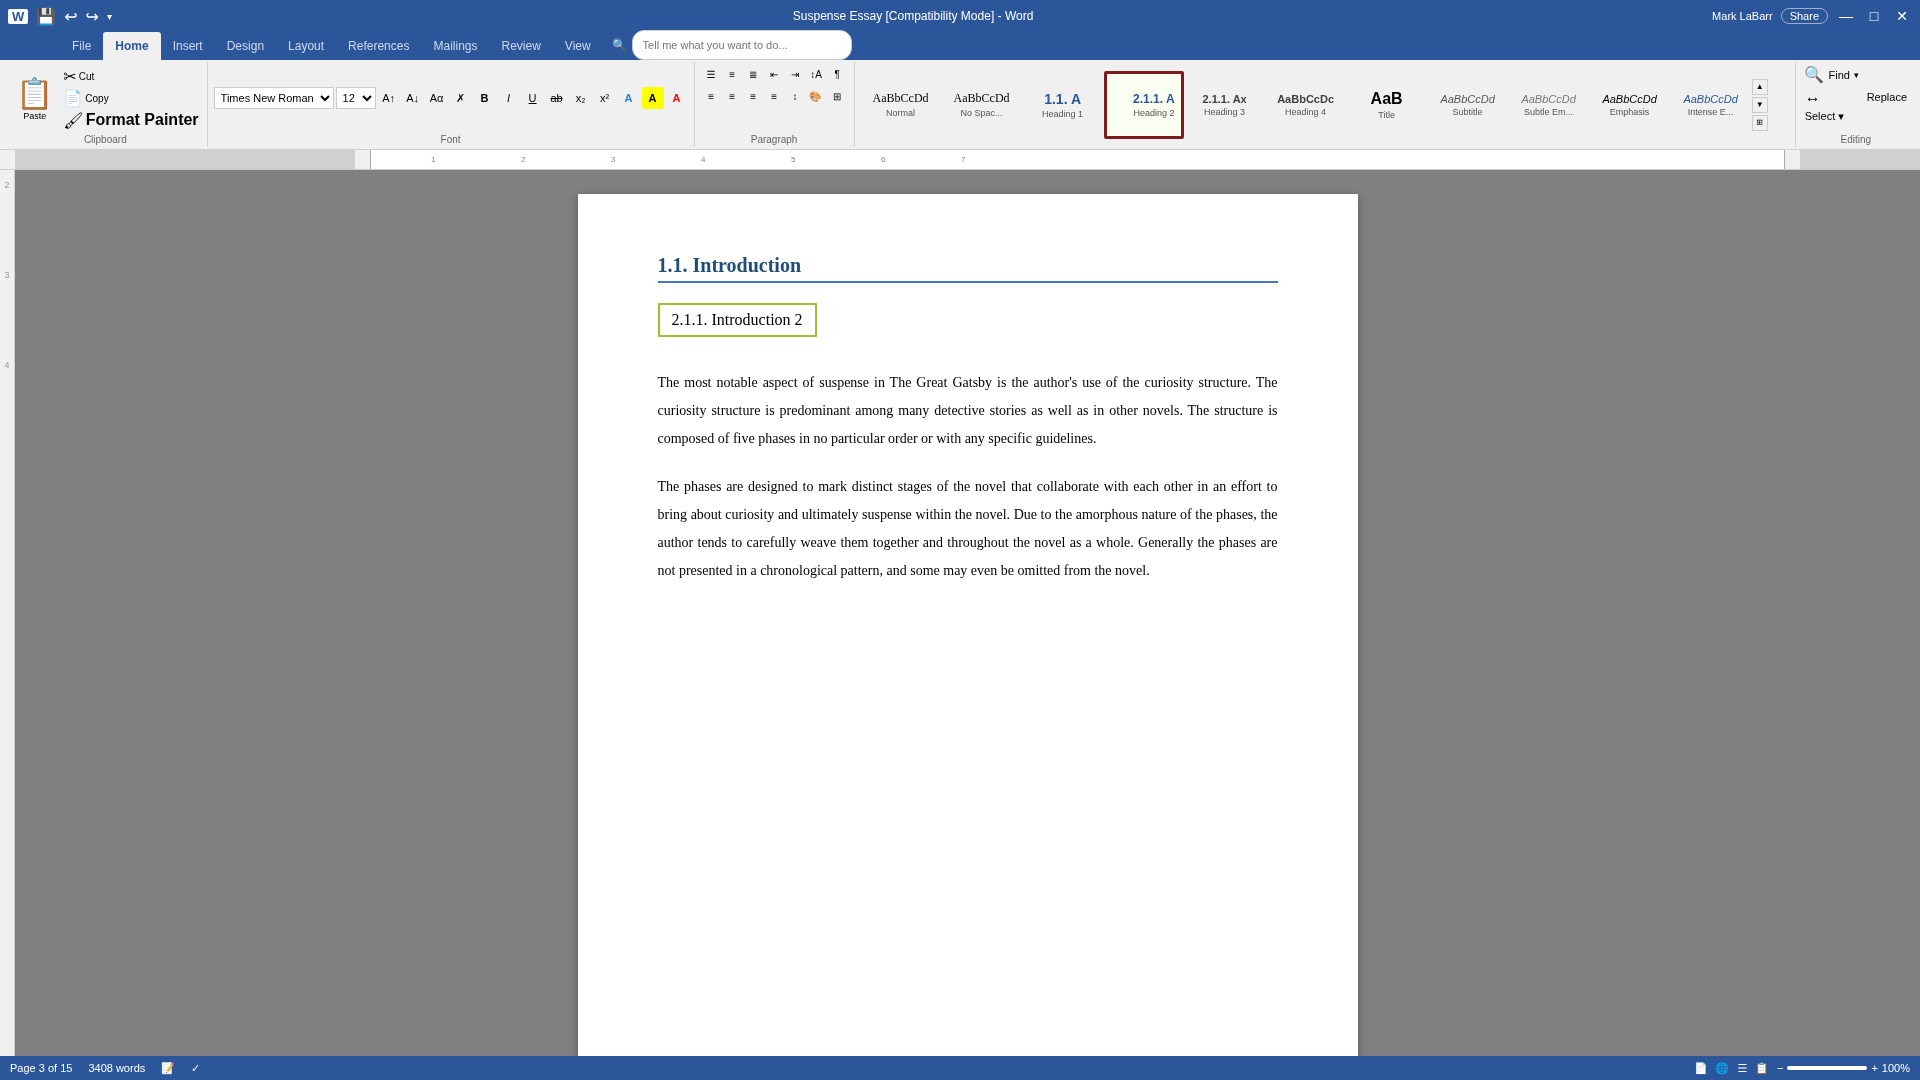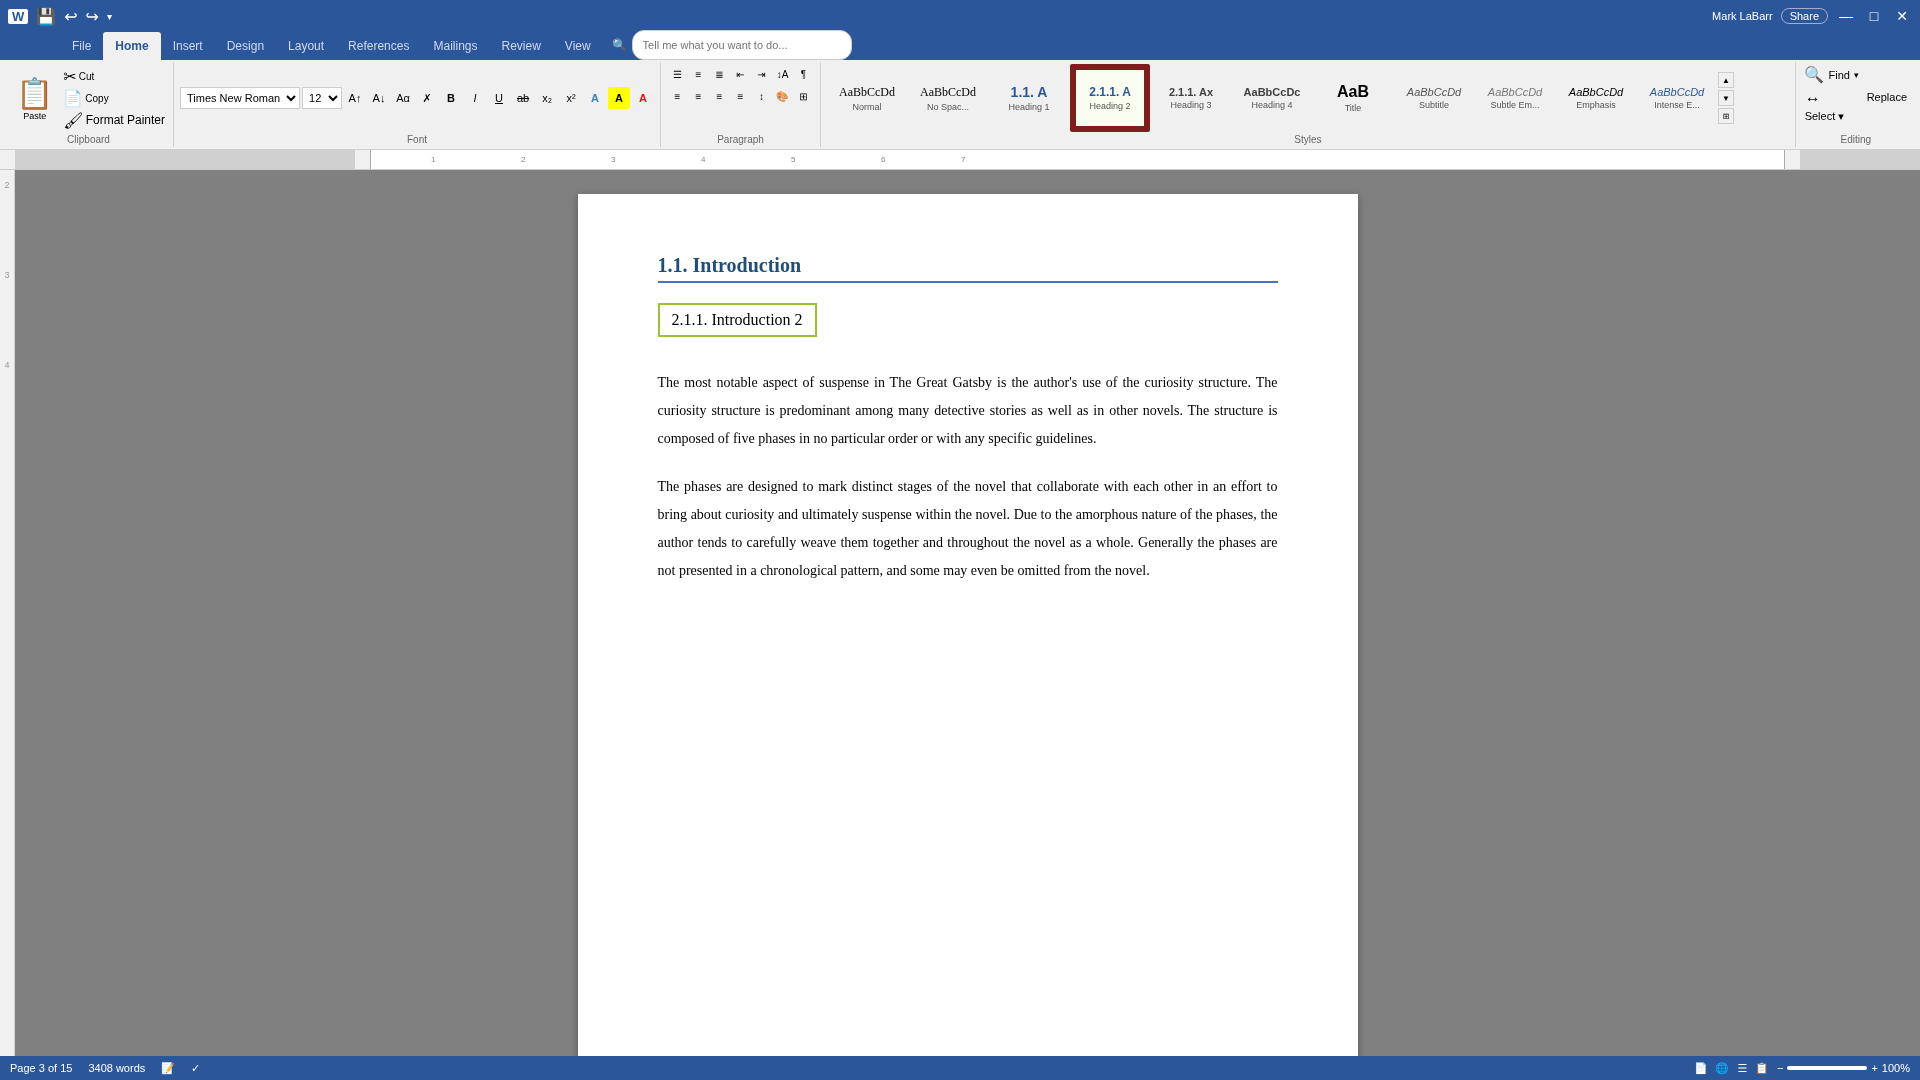--- a/index.html
+++ b/index.html
@@ -244,37 +244,41 @@
       border: 1px solid transparent;
       background: none;
       cursor: pointer;
       font-size: 10px;
       display: flex; align-items: center; justify-content: center;
       border-radius: 2px;
     }
 
     
     .h2-highlight {
-      border: 6px solid #7f1d1d;
+      border: 3px solid #7f1d1d;
       background: #f9fef0;
+      align-items: flex-end;
     }
   </style>
 </head>
 <body>
 
 <div class="title-bar">
   <div class="title-bar-left">
 
     <span style="background:#fff;color:#2b579a;font-weight:bold;font-size:13px;padding:0 4px;border-radius:2px;">W</span>
     <div class="quick-access">
       <span class="qa-btn" title="Save">💾</span>
       <span class="qa-btn" title="Undo">↩</span>
       <span class="qa-btn" title="Redo">↪</span>
       <span class="qa-btn" style="font-size:10px;">▾</span>
     </div>
+  </div>
+  <div class="title-bar-center">
+    <span>Suspense Essay [Compatibility Mode] - Word</span>
   </div>
   <div class="title-bar-right">
     <span style="font-size:11px;">Mark LaBarr</span>
     <span style="border:1px solid #aac;padding:1px 8px;border-radius:10px;font-size:11px;cursor:pointer;">Share</span>
     <span class="title-bar-btn">—</span>
     <span class="title-bar-btn">□</span>
     <span class="title-bar-btn">✕</span>
   </div>
 </div>
 
@@ -307,21 +311,21 @@
         <div style="display:flex;align-items:center;gap:2px;cursor:pointer;padding:1px 2px;border-radius:2px;">
           <span>✂</span>
           <span style="font-size:10px;">Cut</span>
         </div>
         <div style="display:flex;align-items:center;gap:2px;cursor:pointer;padding:1px 2px;border-radius:2px;">
           <span>📄</span>
           <span style="font-size:10px;">Copy</span>
         </div>
         <div style="display:flex;align-items:center;gap:2px;cursor:pointer;padding:1px 2px;border-radius:2px;">
           <span>🖌</span>
-          <span style="font-size:12px;">Format Painter</span>
+          <span style="font-size:16px;font-weight:bold;">Format Painter</span>
         </div>
       </div>
     </div>
     <div class="ribbon-group-label">Clipboard</div>
   </div>
 
   <div class="ribbon-group font-group">
     <div class="ribbon-group-content" style="flex-direction:row;gap:2px;">
       <div class="font-row1">
         <select class="font-select">
@@ -433,21 +437,20 @@
         <span class="style-preview intense-e-preview">AaBbCcDd</span>
         <span class="style-name">Intense E...</span>
       </div>
 
       <div style="display:flex;flex-direction:column;justify-content:center;gap:2px;">
         <button style="width:16px;height:16px;border:1px solid #ccc;background:#f0f0f0;cursor:pointer;font-size:8px;">▲</button>
         <button style="width:16px;height:16px;border:1px solid #ccc;background:#f0f0f0;cursor:pointer;font-size:8px;">▼</button>
         <button style="width:16px;height:16px;border:1px solid #ccc;background:#f0f0f0;cursor:pointer;font-size:8px;">⊞</button>
       </div>
     </div>
-    <div class="ribbon-group-label">Styles</div>
   </div>
 
   <div class="ribbon-group editing-group" style="min-width:100px;border-right:none;">
     <div class="ribbon-group-content" style="flex-direction:column;align-items:flex-start;gap:2px;">
       <div style="display:flex;align-items:center;gap:4px;cursor:pointer;padding:1px 3px;">
         <span>🔍</span>
         <span style="font-size:11px;">Find</span>
         <span style="font-size:9px;">▾</span>
       </div>
       <div style="display:flex;align-items:center;gap:4px;cursor:pointer;padding:1px 3px;">

